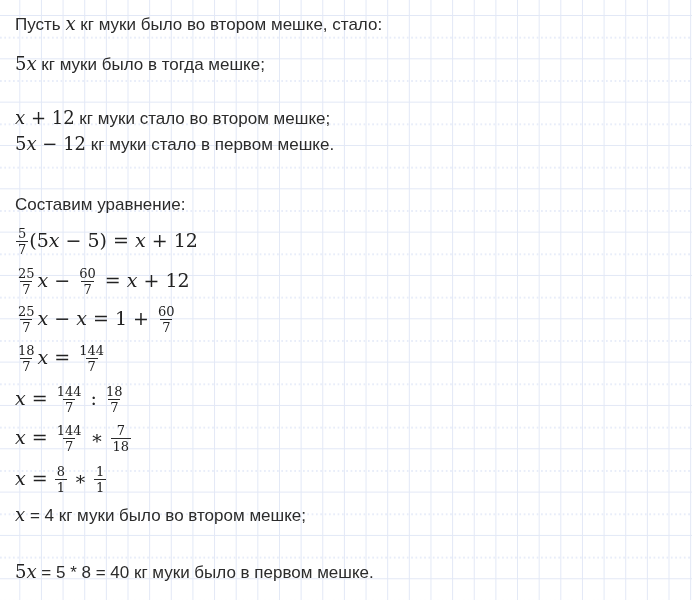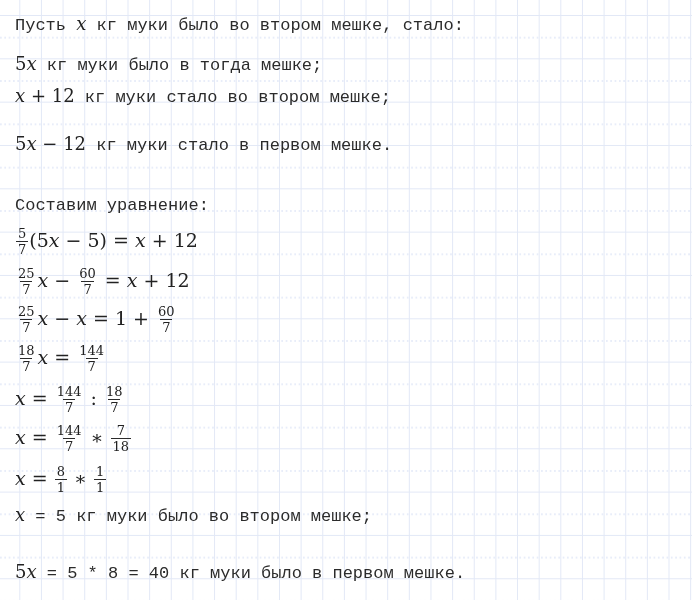--- a/index.html
+++ b/index.html
@@ -16,36 +16,36 @@
       linear-gradient(to bottom, var(--grid-line,#e2e8f6) 1px, transparent 1px);
     background-size:4.33px 43.33px, 21.65px 100%, 100% 43.33px;
     background-position:0 36.7px, 19.3px 0, 0 15px;
   }
   .line{
     position:absolute;left:15px;white-space:pre;
     color:var(--text,#2b2b2b);
     font-size:17px;line-height:22px;
   }
   .line.eq{line-height:30px;font-size:19px;}
-  .seg-s{font-family:Liberation Mono, monospace;margin-top:13px;}
+  .seg-s{font-family:Liberation Sans, sans-serif;margin-top:13px;}
   .seg-r{font-family:"DejaVu Serif",serif;font-size:18px;color:#222;}
   .seg-i{font-family:"DejaVu Serif",serif;font-style:italic;font-size:18px;color:#222;}
   .eq .seg-r,.eq .seg-i{font-size:19px;}
   .frac{
     display:inline-flex;flex-direction:column;align-items:center;
     vertical-align:middle;line-height:1.05;
     font-family:"DejaVu Serif",serif;font-size:13px;color:#222;
     margin:0 1px;
   }
   .frac .num{padding:0 2px 1px;}
   .frac .den{border-top:1px solid #2b2b2b;padding:1px 2px 0;}
   
   .line:nth-child(1){top:13px;}
   .line:nth-child(2){top:53px;}
-  .line:nth-child(3){top:85px;}
+  .line:nth-child(3){top:107px;}
   .line:nth-child(4){top:133px;}
   .line:nth-child(5){top:194px;}
   .line:nth-child(6){top:225px;}
   .line:nth-child(7){top:265px;}
   .line:nth-child(8){top:303px;}
   .line:nth-child(9){top:342px;}
   .line:nth-child(10){top:383px;}
   .line:nth-child(11){top:422px;}
   .line:nth-child(12){top:463px;}
   .line:nth-child(13){top:504px;}
@@ -61,16 +61,16 @@
       <div class="line"><span class="seg-i">x</span><span class="seg-r"> + 12</span><span class="seg-s"> кг муки стало во втором мешке;</span></div>
       <div class="line"><span class="seg-r">5</span><span class="seg-i">x</span><span class="seg-r"> − 12</span><span class="seg-s"> кг муки стало в первом мешке.</span></div>
       <div class="line"><span class="seg-s">Составим уравнение:</span></div>
       <div class="line eq"><span class="frac"><span class="num">5</span><span class="den">7</span></span><span class="seg-r">(</span><span class="seg-r">5</span><span class="seg-i">x</span><span class="seg-r"> − 5) = </span><span class="seg-i">x</span><span class="seg-r"> + 12</span></div>
       <div class="line eq"><span class="frac"><span class="num">25</span><span class="den">7</span></span><span class="seg-i">x</span><span class="seg-r"> − </span><span class="frac"><span class="num">60</span><span class="den">7</span></span><span class="seg-r"> = </span><span class="seg-i">x</span><span class="seg-r"> + 12</span></div>
       <div class="line eq"><span class="frac"><span class="num">25</span><span class="den">7</span></span><span class="seg-i">x</span><span class="seg-r"> − </span><span class="seg-i">x</span><span class="seg-r"> = 1 + </span><span class="frac"><span class="num">60</span><span class="den">7</span></span></div>
       <div class="line eq"><span class="frac"><span class="num">18</span><span class="den">7</span></span><span class="seg-i">x</span><span class="seg-r"> = </span><span class="frac"><span class="num">144</span><span class="den">7</span></span></div>
       <div class="line eq"><span class="seg-i">x</span><span class="seg-r"> = </span><span class="frac"><span class="num">144</span><span class="den">7</span></span><span class="seg-r"> : </span><span class="frac"><span class="num">18</span><span class="den">7</span></span></div>
       <div class="line eq"><span class="seg-i">x</span><span class="seg-r"> = </span><span class="frac"><span class="num">144</span><span class="den">7</span></span><span class="seg-r"> ∗ </span><span class="frac"><span class="num">7</span><span class="den">18</span></span></div>
       <div class="line eq"><span class="seg-i">x</span><span class="seg-r"> = </span><span class="frac"><span class="num">8</span><span class="den">1</span></span><span class="seg-r"> ∗ </span><span class="frac"><span class="num">1</span><span class="den">1</span></span></div>
-      <div class="line"><span class="seg-i">x</span><span class="seg-s"> = 5 кг муки было во втором мешке;</span></div>
+      <div class="line"><span class="seg-i">x</span><span class="seg-s"> = 4 кг муки было во втором мешке;</span></div>
       <div class="line"><span class="seg-r">5</span><span class="seg-i">x</span><span class="seg-s"> = 5 * 8 = 40 кг муки было в первом мешке.</span></div>
     </div>
 </div>
 
 </body></html>

